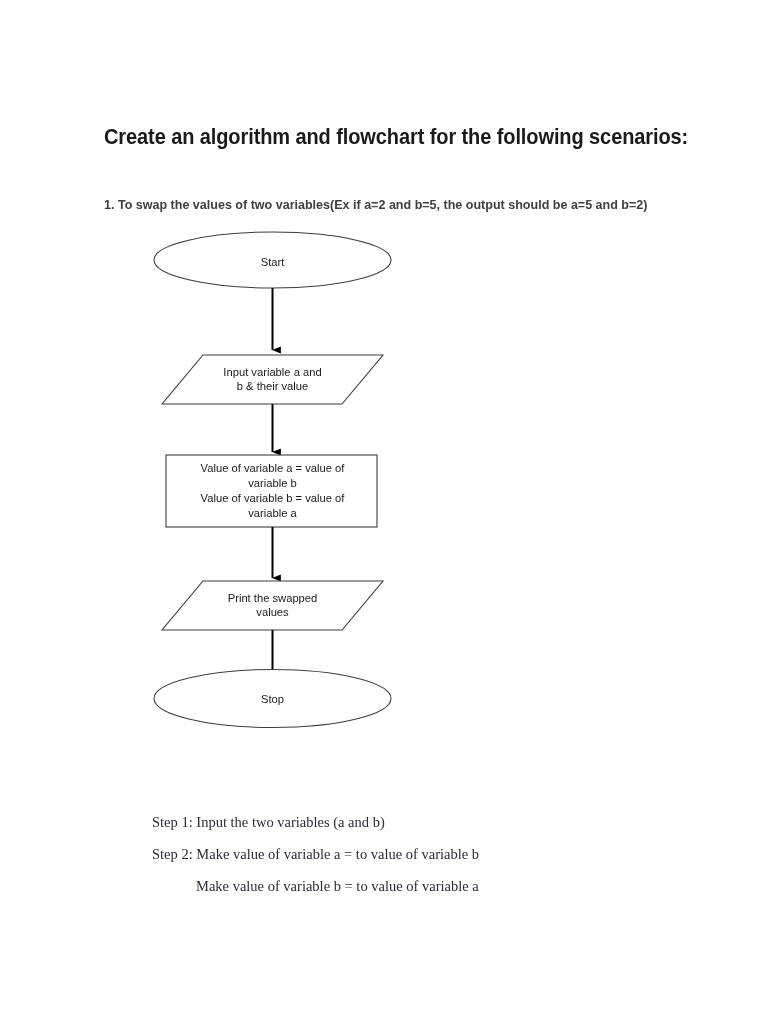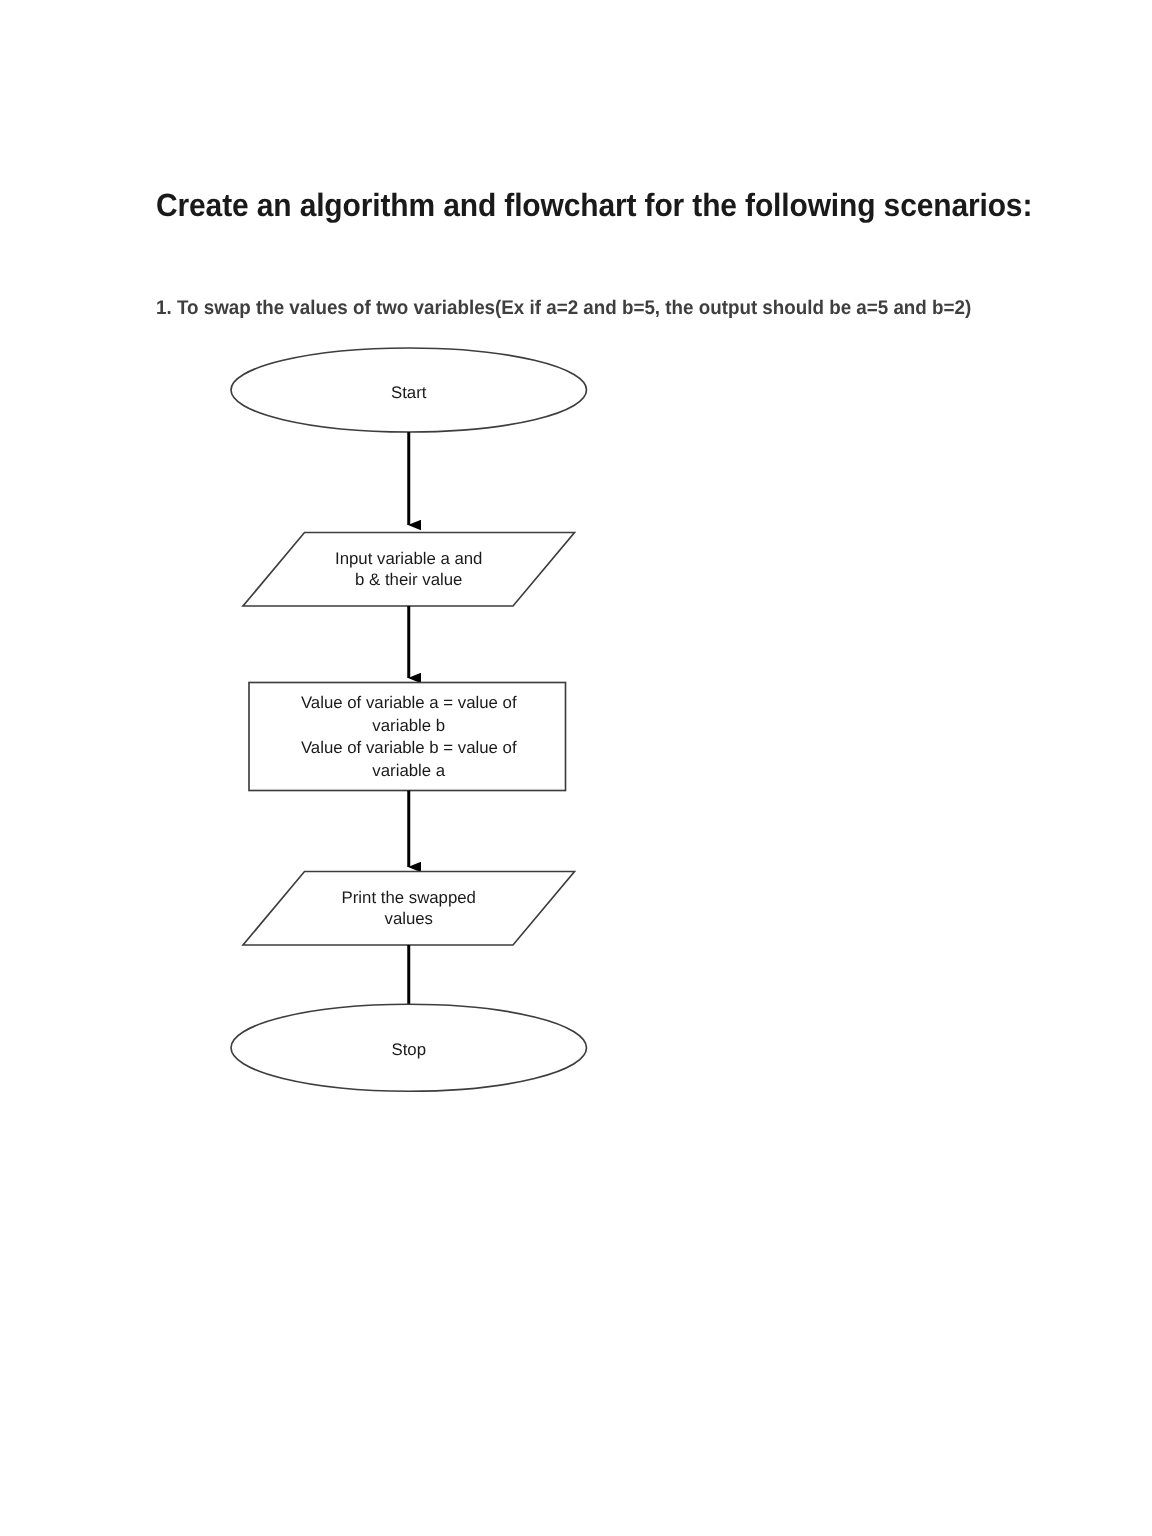--- a/index.html
+++ b/index.html
@@ -143,15 +143,18 @@
       <line x1="136.5" y1="410" x2="136.5" y2="457" stroke="#000000" stroke-width="2" marker-end="url(#arrowhead)"></line>
 
       <g>
         <ellipse cx="136.5" cy="478.5" rx="118.5" ry="29" fill="#ffffff" stroke="#3d3d3d" stroke-width="1.1"></ellipse>
         <text class="fc-label" x="136.5" y="483" text-anchor="middle">Stop</text>
       </g>
     </svg>
   </div>
 
   <div class="steps">
+    <div class="step-line">Step 1: Input the two variables (a and b)</div>
+    <div class="step-line">Step 2: Make value of variable a = to value of variable b</div>
+    <div class="step-line indented">Make value of variable b = to value of variable a</div>
   </div>
 
 </div>
 
 </body></html>

